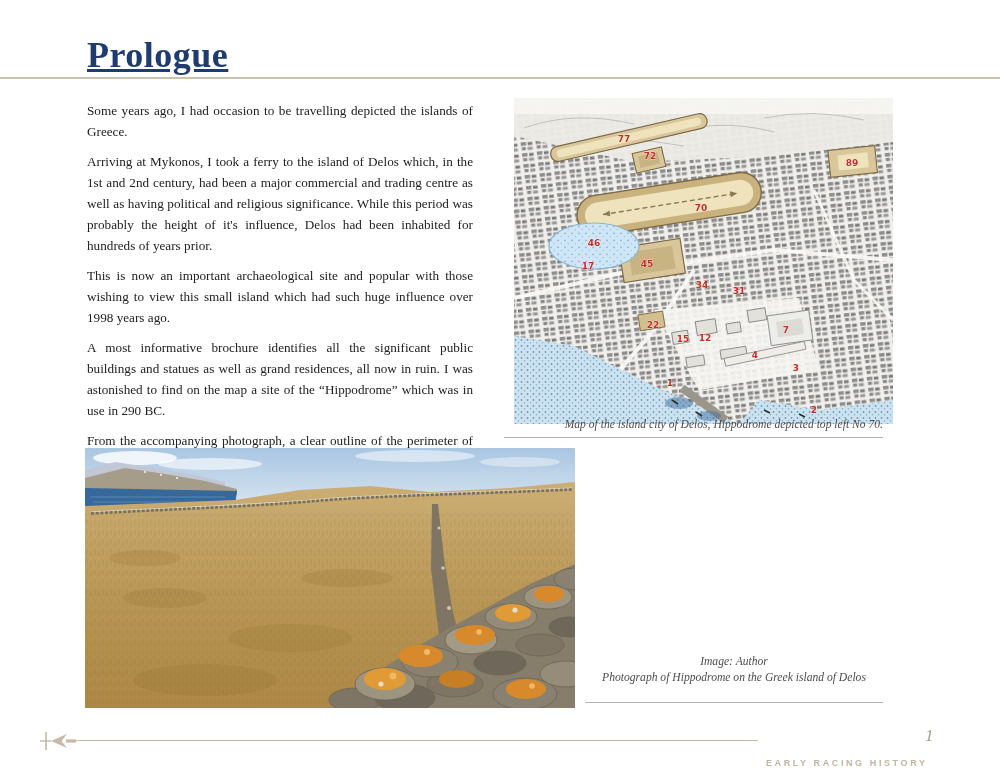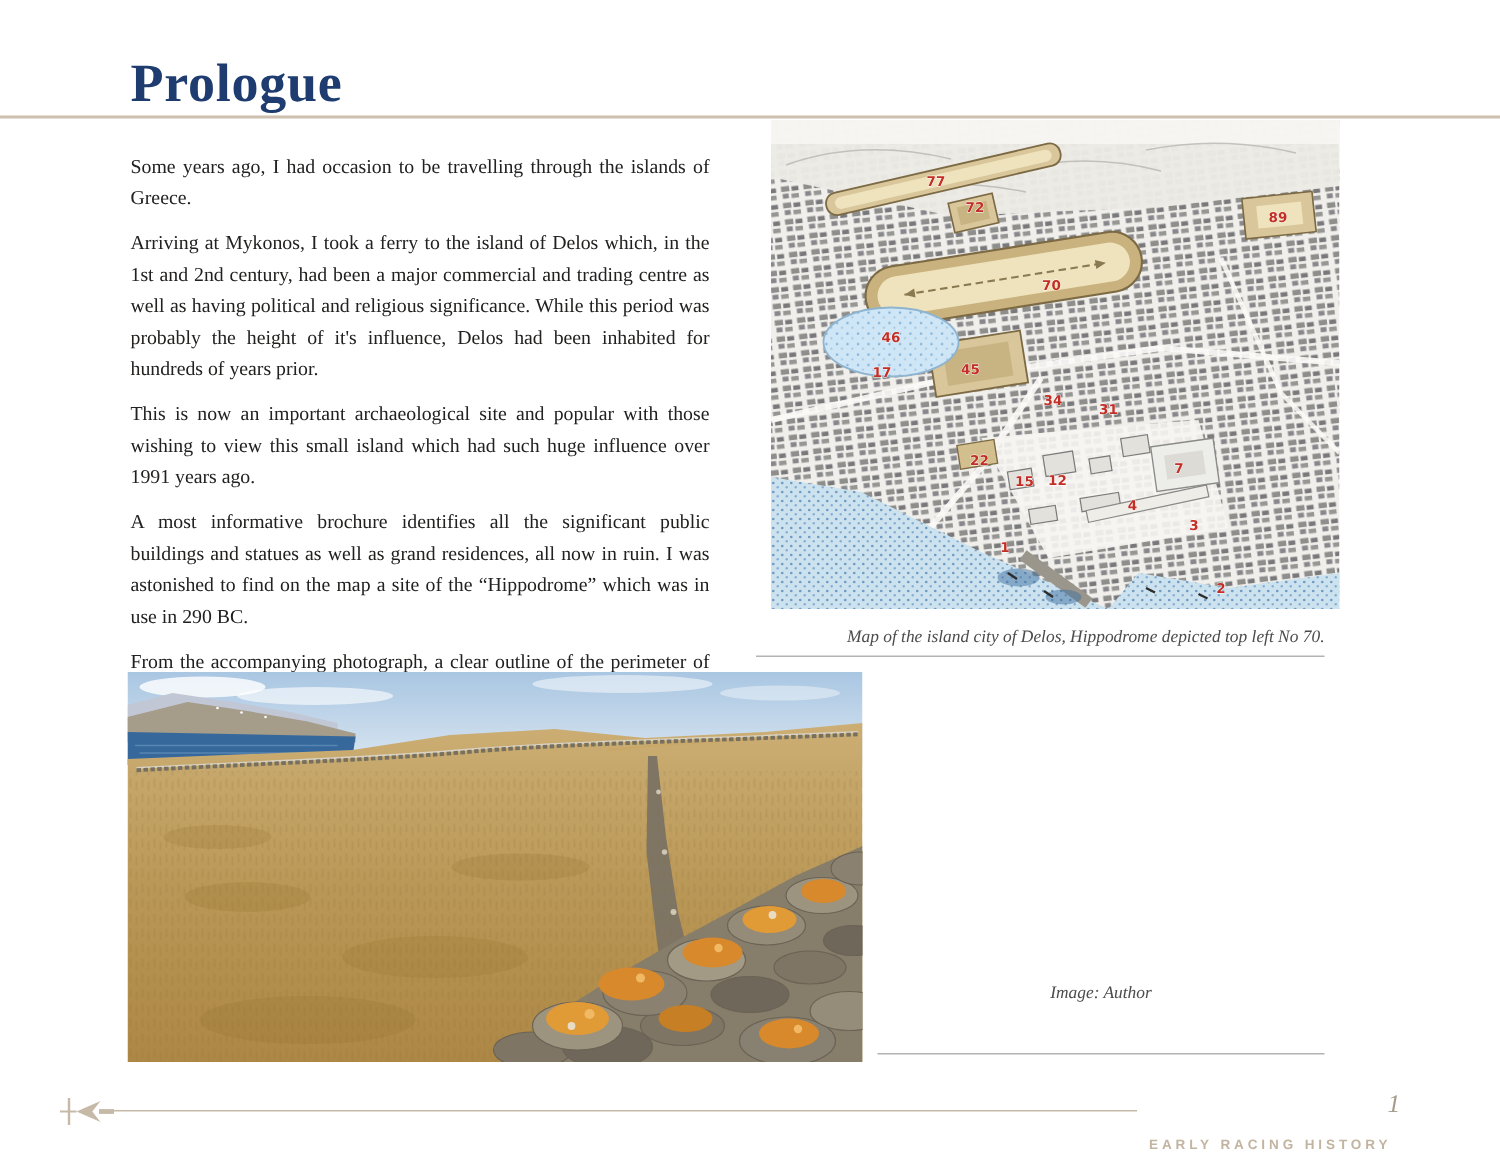--- a/index.html
+++ b/index.html
@@ -1,23 +1,23 @@
 <!DOCTYPE html>
 <html><head>
 <meta charset="utf-8">
 <style>
   html,body{margin:0;padding:0;background:#e8e8e8;}
   .page{position:relative;width:1000px;height:772px;background:#ffffff;overflow:hidden;
         font-family:"Liberation Serif",serif;}
   .page-title{position:absolute;left:87px;top:36px;margin:0;font-size:36px;line-height:38px;
-        font-weight:700;color:#1e3c6f;letter-spacing:.5px;}
+        font-weight:700;color:#1e3c6f;letter-spacing:.5px;text-decoration:underline;}
   .top-rule{position:absolute;left:0;top:77px;width:1000px;height:2px;background:#cdc0ae;}
   .body-col{position:absolute;left:87px;top:100px;width:386px;color:#222120;}
   .body-col p{margin:0 0 9px 0;font-size:13.2px;line-height:21px;text-align:justify;}
-  .map-fig{position:absolute;left:504px;top:80px;width:379px;height:326px;padding-left:10px;}
+  .map-fig{position:absolute;left:504px;top:98px;width:379px;height:326px;padding-left:10px;}
   .map-fig svg{display:block;width:100%;height:100%;}
   .map-caption{position:absolute;left:504px;top:418px;width:379px;text-align:right;
         font-style:italic;font-size:11.6px;color:#4c4c4c;}
   .map-rule{position:absolute;left:504px;top:437px;width:379px;height:1px;background:#b3b3b3;}
   .photo-fig{position:absolute;left:85px;top:448px;width:490px;height:260px;}
   .photo-fig svg{display:block;width:100%;height:100%;}
   .photo-caption{position:absolute;left:585px;top:654px;width:298px;font-style:italic;
         font-size:11.6px;line-height:15.5px;color:#4c4c4c;text-align:center;}
   .photo-rule{position:absolute;left:585px;top:702px;width:298px;height:1px;background:#b3b3b3;}
   .footer-line{position:absolute;left:70px;top:740px;width:688px;height:1px;background:#c6b9a7;}
@@ -30,23 +30,23 @@
 </style>
 </head>
 <body>
 
 <div class="page">
 
   <h1 class="page-title">Prologue</h1>
   <div class="top-rule"></div>
 
   <section class="body-col">
-      <p>Some years ago, I had occasion to be travelling through the islands of Greece.</p>
+      <p>Some years ago, I had occasion to be travelling depicted the islands of Greece.</p>
       <p>Arriving at Mykonos, I took a ferry to the island of Delos which, in the 1st and 2nd century, had been a major commercial and trading centre as well as having political and religious significance. While this period was probably the height of it's influence, Delos had been inhabited for hundreds of years prior.</p>
-      <p>This is now an important archaeological site and popular with those wishing to view this small island which had such huge influence over 1991 years ago.</p>
+      <p>This is now an important archaeological site and popular with those wishing to view this small island which had such huge influence over 1998 years ago.</p>
       <p>A most informative brochure identifies all the significant public buildings and statues as well as grand residences, all now in ruin. I was astonished to find on the map a site of the “Hippodrome” which was in use in 290 BC.</p>
       <p>From the accompanying photograph, a clear outline of the perimeter of the course is marked by a low stone wall which surrounds the “track”. One can only imagine the manner of racing which took place and the animals engaged.</p>
       <p>Was it chariot racing, trotting or galloping that provided the affluent citizens with entertainment?</p>
       <p>This discovery quickened my interest in locating the early racecourses of Australia and now, after years of research, I present this book as an historical record of where racing evolved in each State.</p>
     </section>
 
   <figure class="map-fig" style="margin:0">
     <svg viewBox="0 0 379 326" aria-hidden="true">
       <defs>
         <pattern id="city" width="15" height="11" patternUnits="userSpaceOnUse" patternTransform="rotate(-7)">
@@ -237,20 +237,21 @@
         <circle cx="394" cy="184" r="2.8" fill="#f1b964"></circle>
           <circle cx="430" cy="162" r="2.6" fill="#e9dcc4"></circle>
         <circle cx="296" cy="236" r="2.6" fill="#e9dcc4"></circle>
           <circle cx="447" cy="238" r="2.8" fill="#f1b964"></circle>
       </g>
     </svg>
   </figure>
 
   <div class="photo-caption">
     <div>Image: Author</div>
+    <div>Photograph of Hippodrome on the Greek island of Delos</div>
   </div>
   <div class="photo-rule"></div>
 
   <svg class="footer-fleuron" viewBox="0 0 36 24" aria-hidden="true">
     <line x1="6" y1="3" x2="6" y2="21" stroke="#c6b9a7" stroke-width="1.6"></line>
     <line x1="0" y1="12" x2="11" y2="12" stroke="#c6b9a7" stroke-width="1.4"></line>
     <polygon points="11,12 27,5 21.5,12 27,19" fill="#c6b9a7"></polygon>
     <rect x="26" y="10.4" width="10" height="3.2" fill="#c6b9a7"></rect>
   </svg>
   <div class="footer-line"></div>

